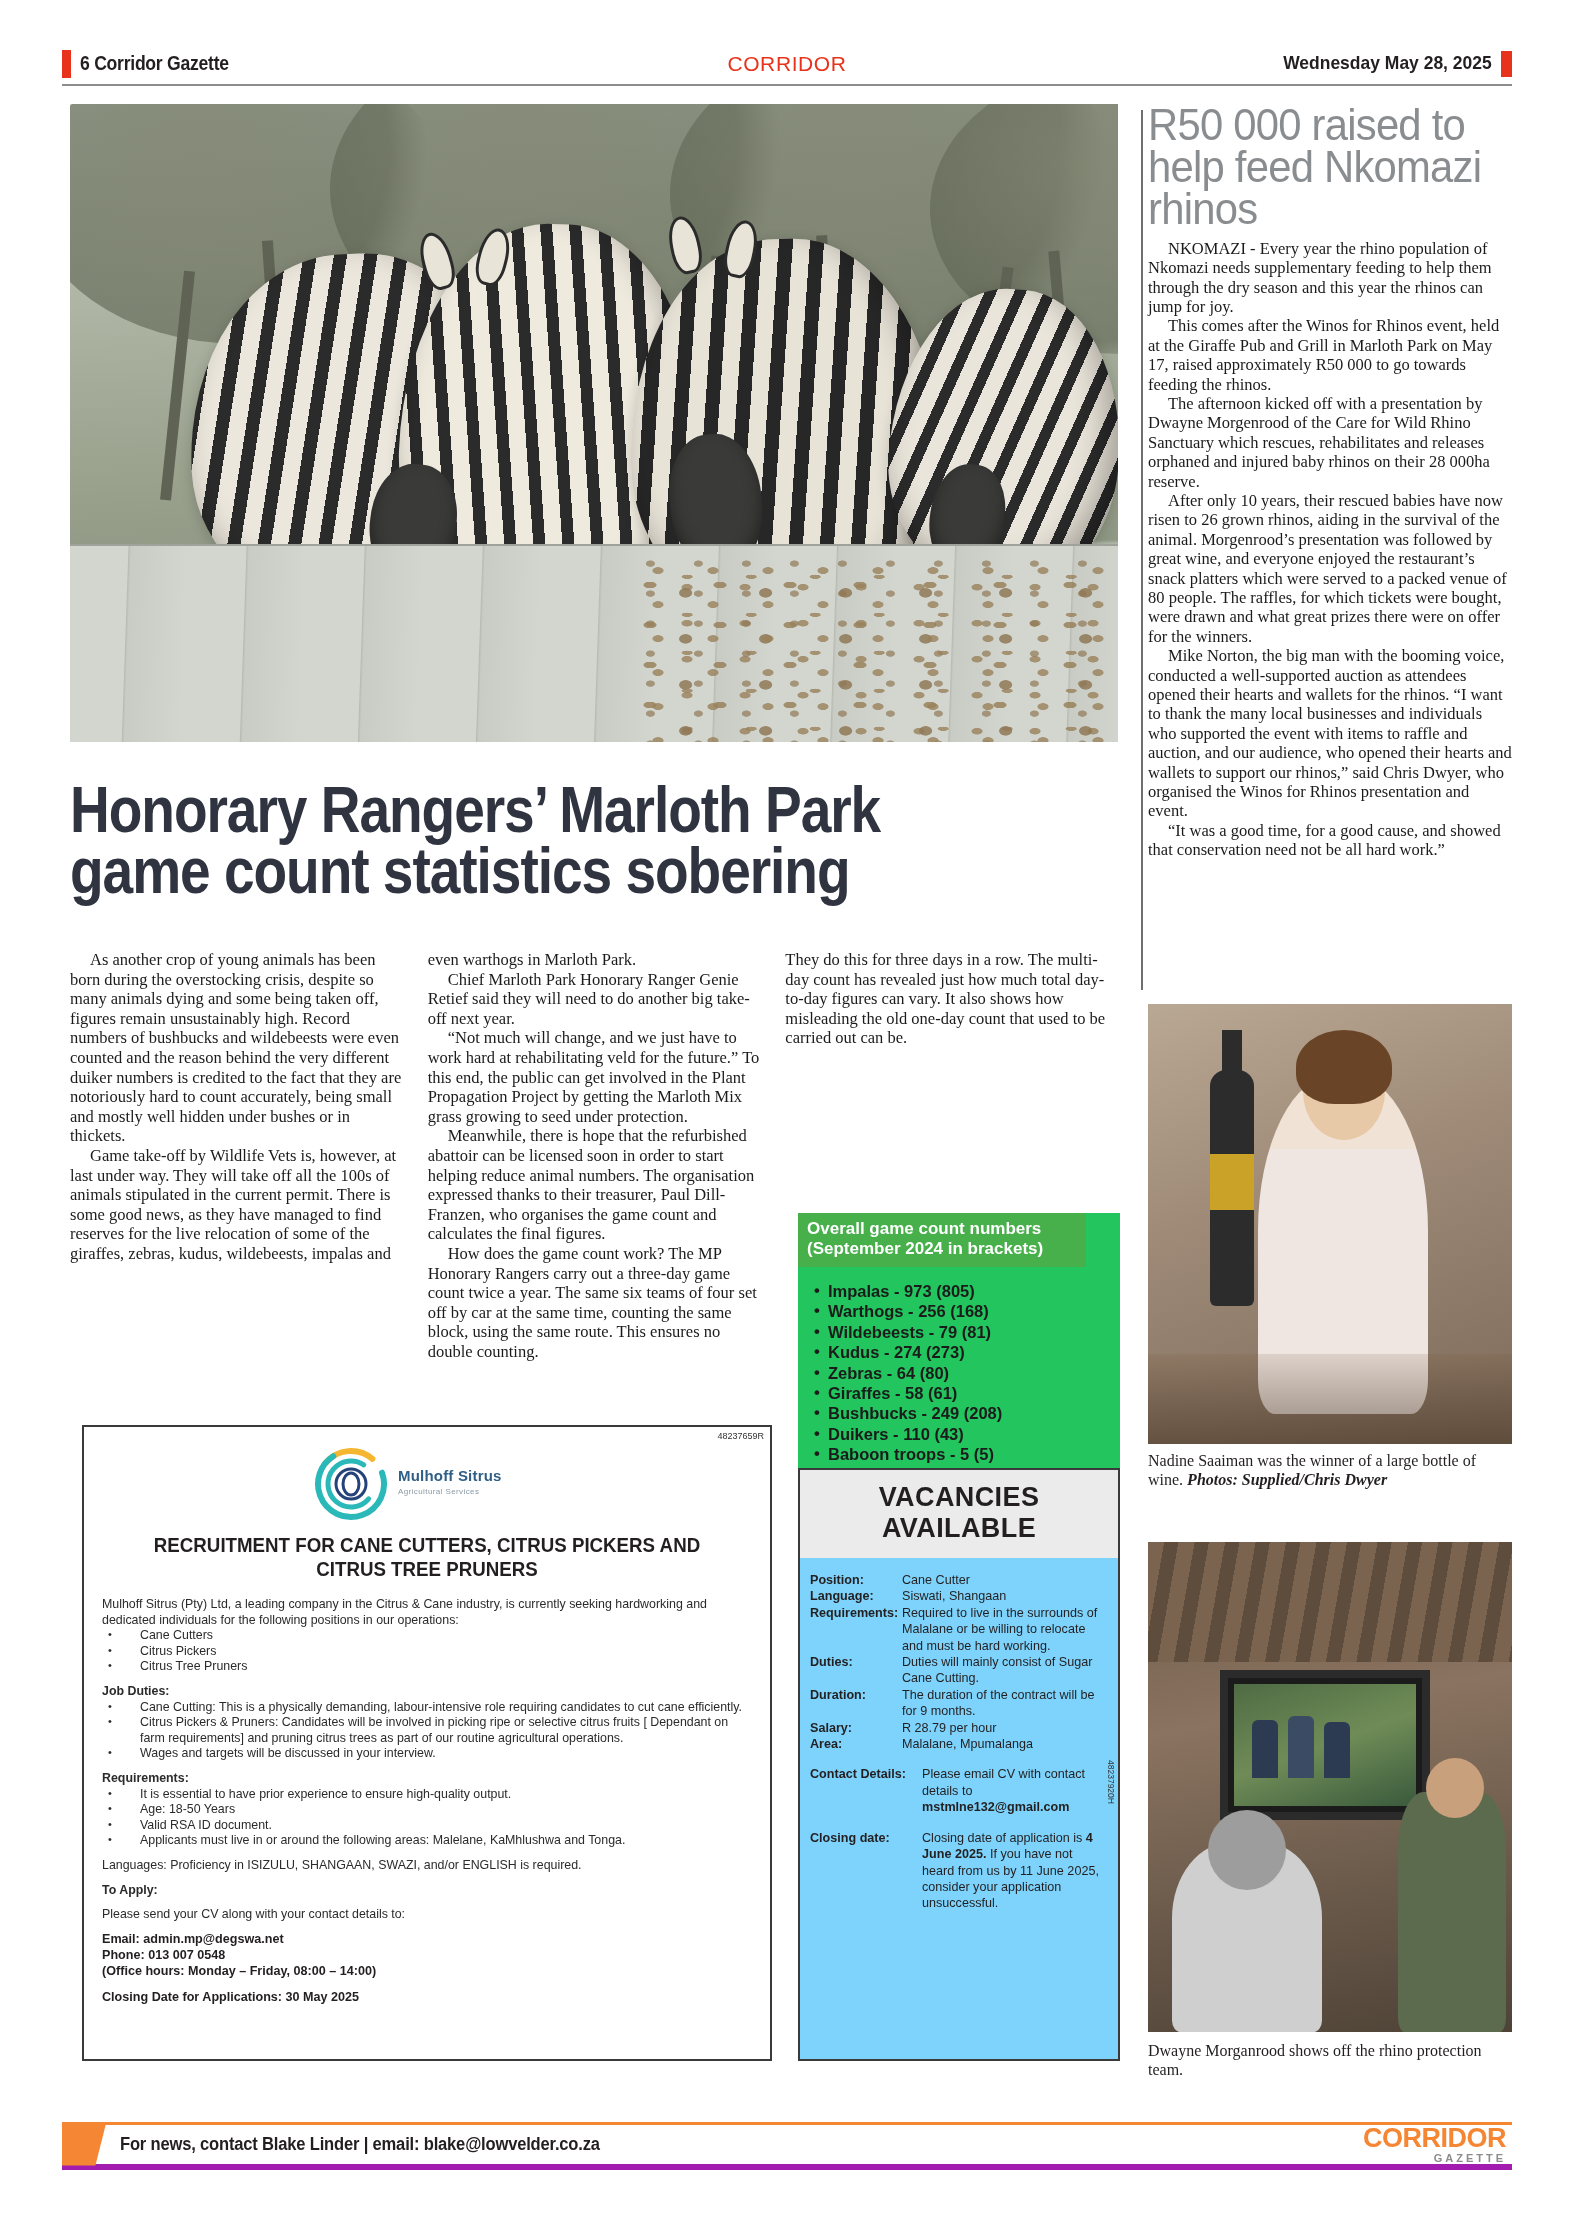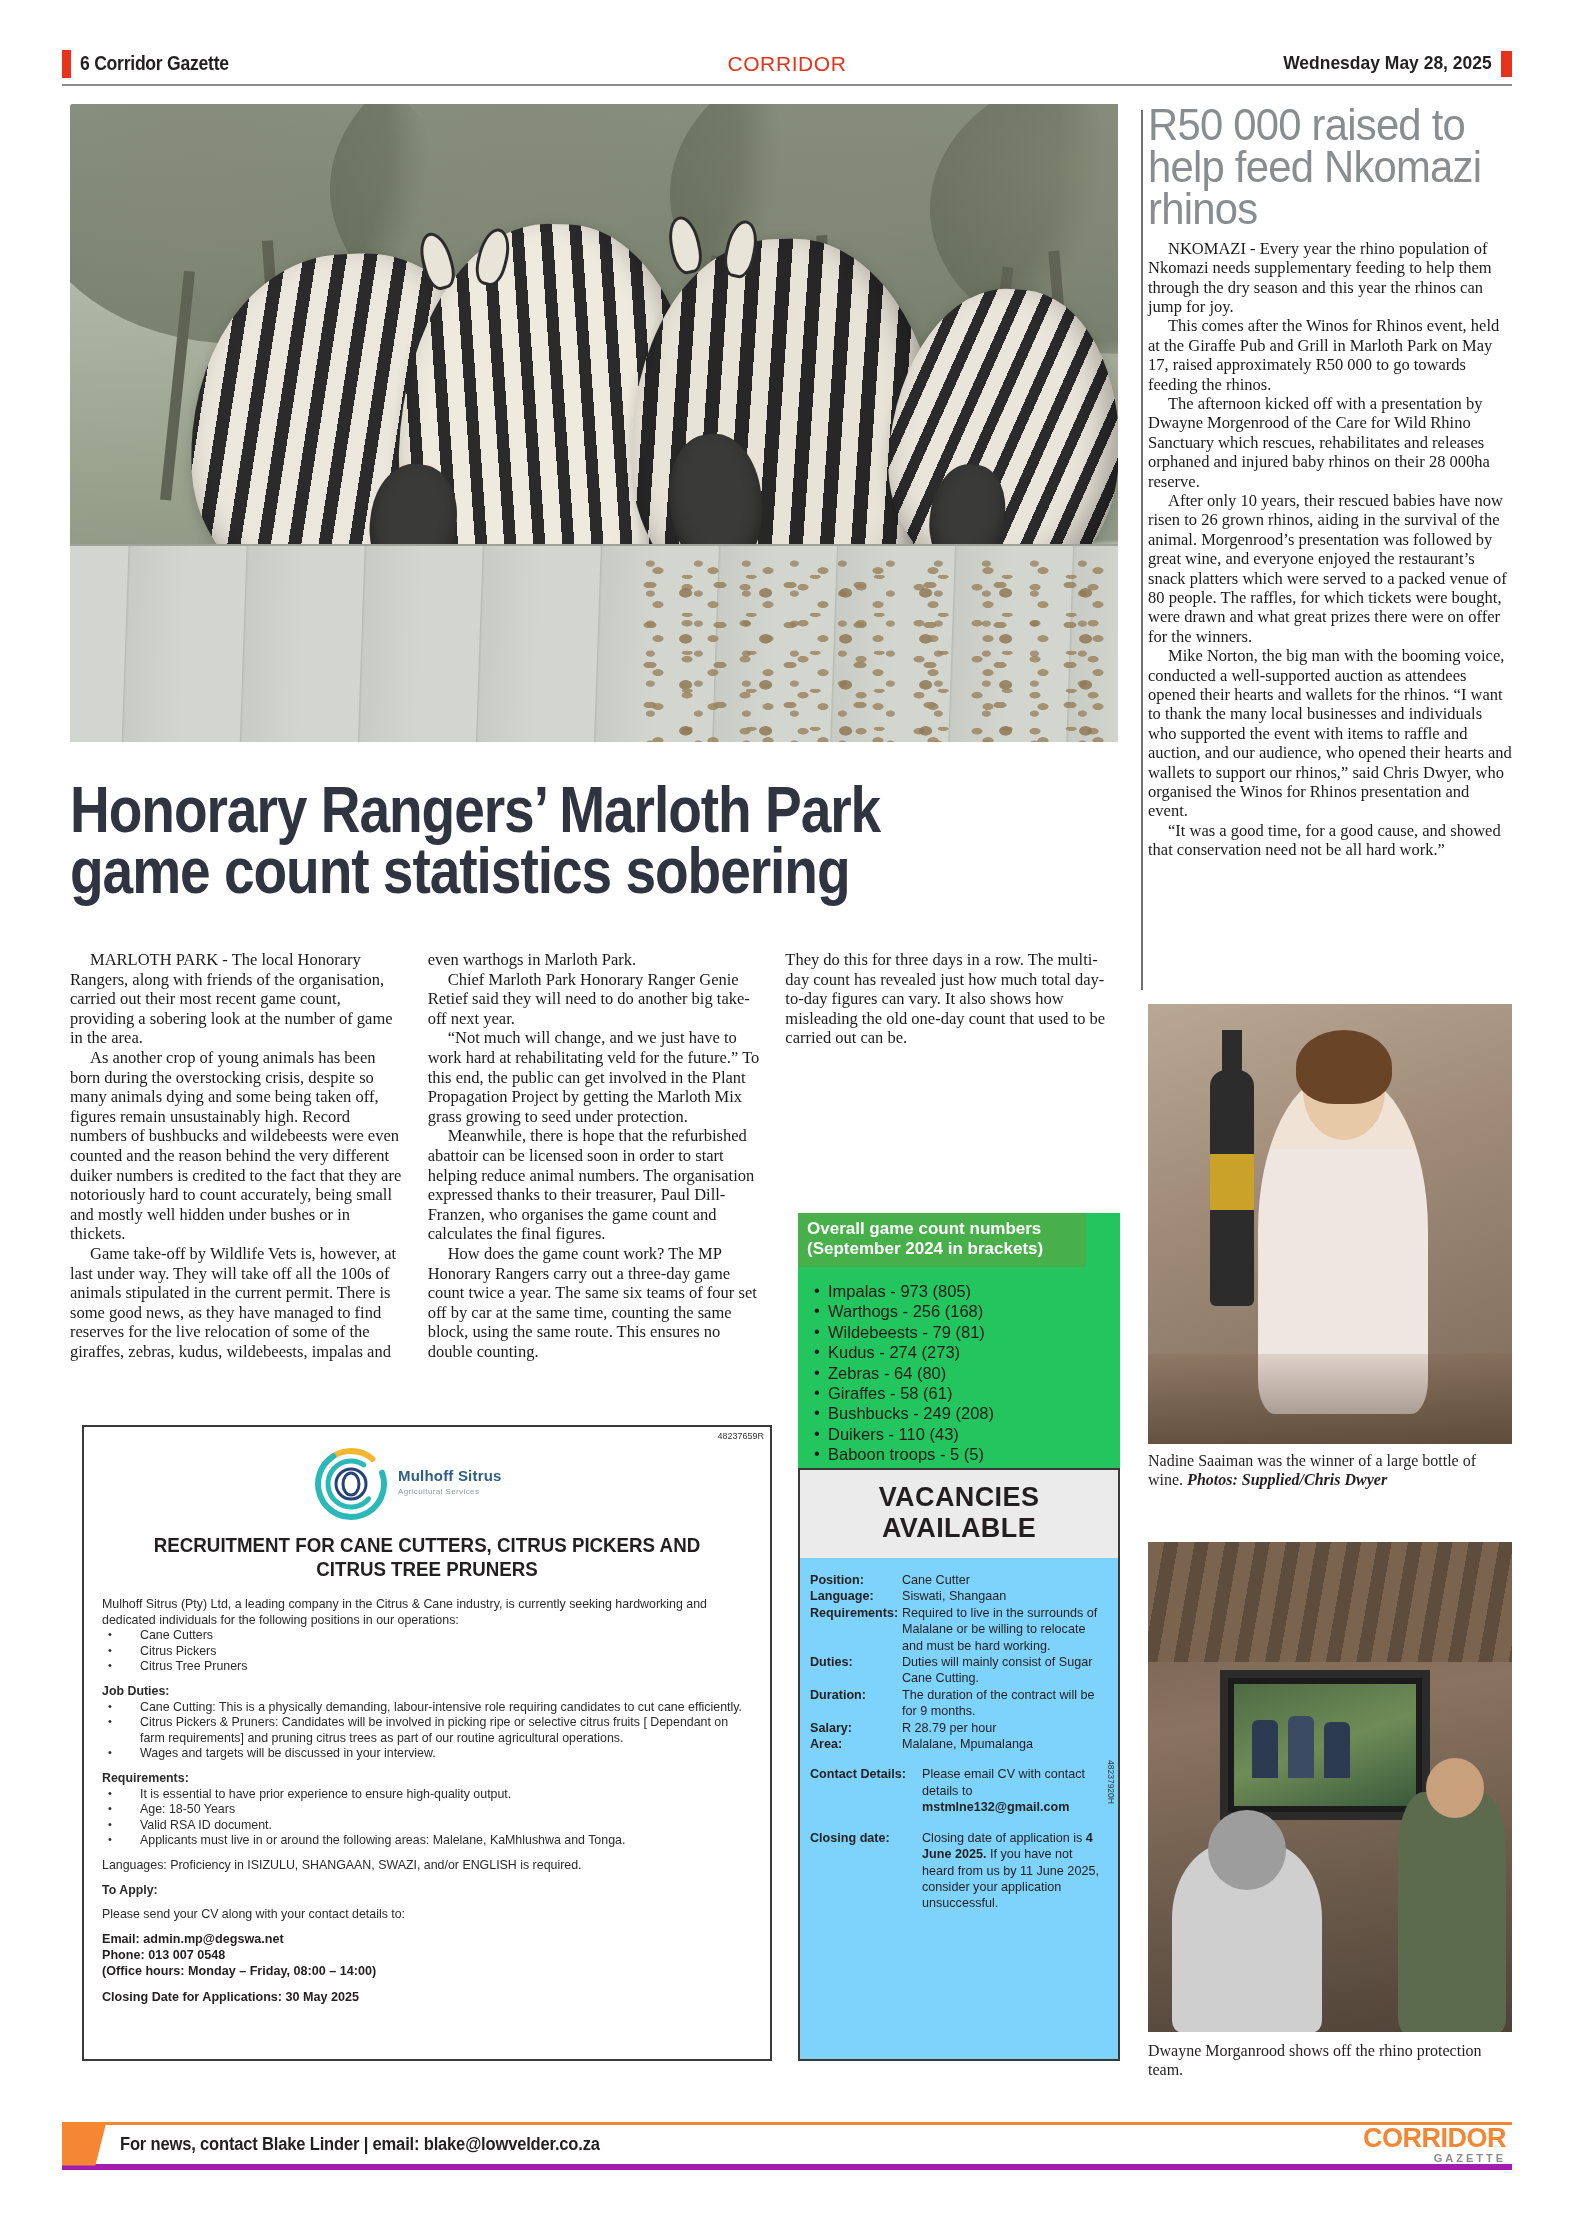--- a/index.html
+++ b/index.html
@@ -142,21 +142,21 @@
   .facts-box {
     position: absolute; left: 798px; top: 1182px; width: 322px; height: 262px;
     background: #22c55e;
     margin-top: 31px;
   }
   .facts-head {
     background: #47b04b; color: #fff; padding: 6px 9px 8px 9px;
     font-family: "Liberation Sans", sans-serif; font-weight: 700;
     font-size: 17px; line-height: 20px; width: 288px;
   }
-  .facts-list { padding: 14px 0 0 16px; }
+  .facts-list { padding: 14px 0 0 16px; font-weight: bold; }
   .facts-list li {
     list-style: none; position: relative; padding-left: 14px;
     font-family: "Liberation Sans", sans-serif; font-size: 16.5px;
     line-height: 20.4px; color: #1b1b1b;
   }
   .facts-list li:before {
     content: "\2022"; position: absolute; left: 0; top: -1px;
   }
 
   
@@ -343,21 +343,20 @@
     <div class="muzzle m3"></div>
     <div class="hero-deck"></div>
     <div class="pellets"></div>
   </div>
 
 
   <h1 class="headline">Honorary Rangers’ Marloth Park game count statistics sobering</h1>
 
   <div class="story-cols">
     <div class="story-col">
-      <p>MARLOTH PARK - The local Honorary Rangers, along with friends of the organisation, carried out their most recent game count, providing a sobering look at the number of game in the area.</p>
       <p>As another crop of young animals has been born during the overstocking crisis, despite so many animals dying and some being taken off, figures remain unsustainably high. Record numbers of bushbucks and wildebeests were even counted and the reason behind the very different duiker numbers is credited to the fact that they are notoriously hard to count accurately, being small and mostly well hidden under bushes or in thickets.</p>
       <p>Game take-off by Wildlife Vets is, however, at last under way. They will take off all the 100s of animals stipulated in the current permit. There is some good news, as they have managed to find reserves for the live relocation of some of the giraffes, zebras, kudus, wildebeests, impalas and</p>
     </div>
     <div class="story-col">
       <p class="noind">even warthogs in Marloth Park.</p>
       <p>Chief Marloth Park Honorary Ranger Genie Retief said they will need to do another big take-off next year.</p>
       <p>“Not much will change, and we just have to work hard at rehabilitating veld for the future.” To this end, the public can get involved in the Plant Propagation Project by getting the Marloth Mix grass growing to seed under protection.</p>
       <p>Meanwhile, there is hope that the refurbished abattoir can be licensed soon in order to start helping reduce animal numbers. The organisation expressed thanks to their treasurer, Paul Dill-Franzen, who organises the game count and calculates the final figures.</p>
       <p>How does the game count work? The MP Honorary Rangers carry out a three-day game count twice a year. The same six teams of four set off by car at the same time, counting the same block, using the same route. This ensures no double counting.</p>
     </div>

